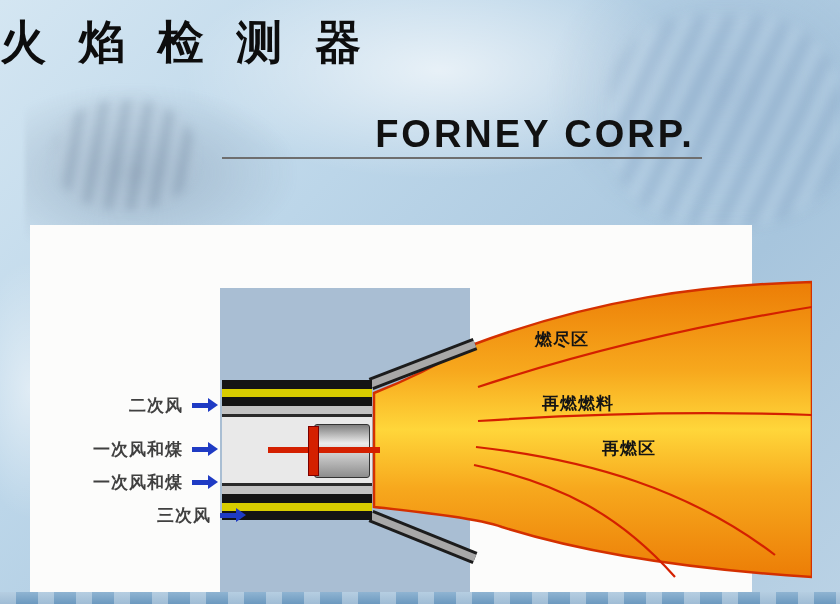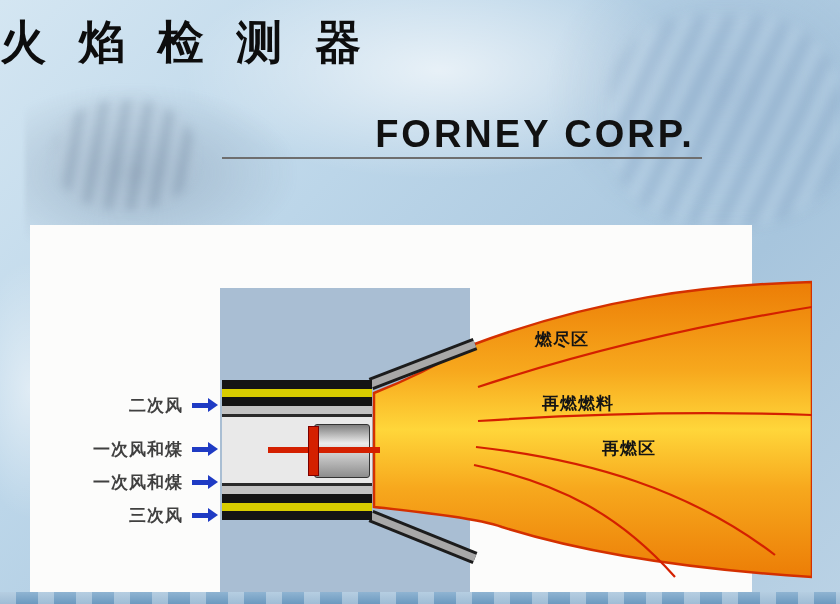--- a/index.html
+++ b/index.html
@@ -102,21 +102,21 @@
   }
   .zone-1{left:505px;top:103px;}
   .zone-2{left:512px;top:167px;}
   .zone-3{left:572px;top:212px;}
 
   
   .inlet{
     position:absolute;left:0;width:188px;height:22px;
     display:flex;align-items:center;justify-content:flex-end;
   }
-  .inlet-1{top:169px;} .inlet-2{top:213px;} .inlet-3{top:246px;} .inlet-4{top:279px;}
+  .inlet-1{top:169px;} .inlet-2{top:213px;} .inlet-3{top:246px;} .inlet-4{top:279px;padding-left:28px;}
   .inlet-text{
     font-size:17px;font-weight:bold;color:#404040;letter-spacing:1px;white-space:nowrap;
   }
   .arrow{display:inline-flex;align-items:center;margin-left:9px;}
   .arrow .shaft{width:16px;height:5px;background:var(--arrow-blue,#1f3bc4);}
   .arrow .head{
     width:0;height:0;
     border-left:10px solid var(--arrow-blue,#1f3bc4);
     border-top:7px solid transparent;border-bottom:7px solid transparent;
   }

